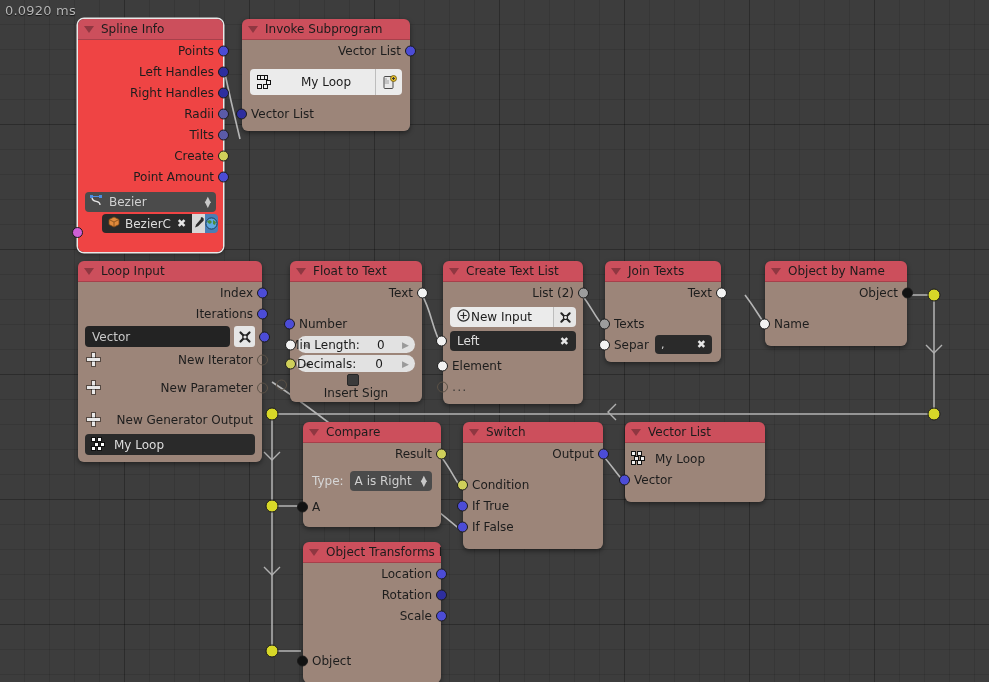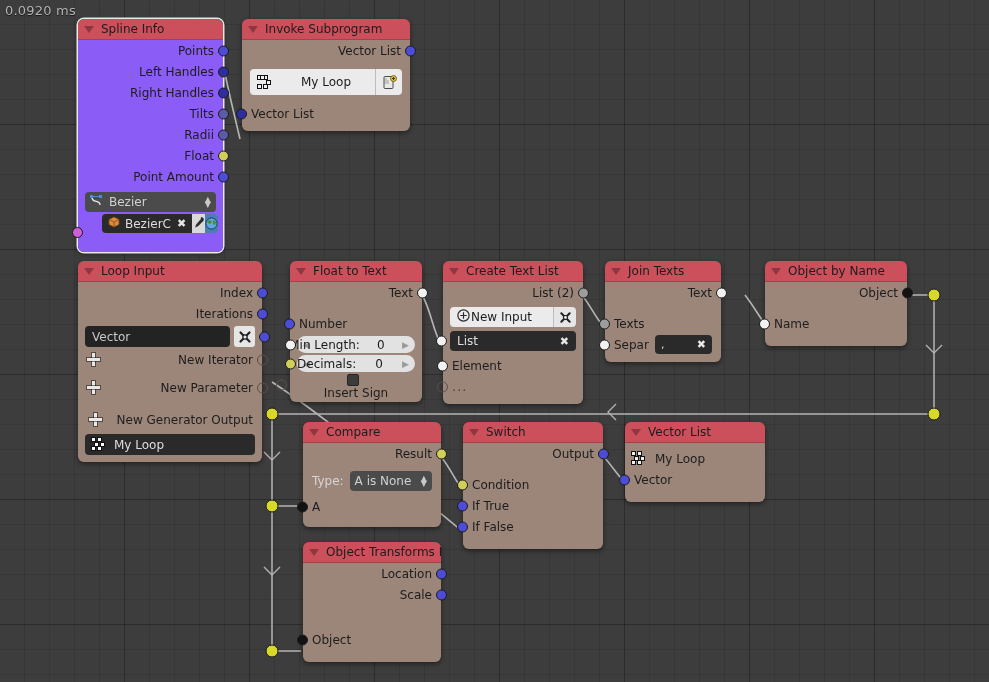--- a/index.html
+++ b/index.html
@@ -53,21 +53,21 @@
     border-left:5px solid transparent;border-right:5px solid transparent;
     border-top:7px solid #8f3741;flex:0 0 auto;
   }
   .node .body{
     background:#9c8579;
     border-radius:0 0 6px 6px;
     padding-bottom:7px;
     position:relative;
   }
   .node.sel-white{box-shadow:0 0 0 1.5px #e8e8e8,0 2px 5px rgba(0,0,0,.45);}
-  .node.gray .body{background:#8b5cf6;}
+  .node.gray .body{background:#ef4444;}
   .node.gray .hdr{background:#cc4f5c;}
 
   
   .row{
     position:relative;height:21px;display:flex;align-items:center;
     padding:0 9px;font-size:12px;color:#1d1d1d;white-space:nowrap;
   }
   .row.out{justify-content:flex-end;}
   .row.in{justify-content:flex-start;}
   .row .lbl{line-height:1;}
@@ -206,29 +206,29 @@
     </div>
     <div class="row out">
       <span class="lbl">Left Handles</span>
       <span class="sock right vecdark"></span>
     </div>
     <div class="row out">
       <span class="lbl">Right Handles</span>
       <span class="sock right vecdark"></span>
     </div>
     <div class="row out">
+      <span class="lbl">Radii</span>
+      <span class="sock right vecdark" style="background:#5b5ba8"></span>
+    </div>
+    <div class="row out">
       <span class="lbl">Tilts</span>
       <span class="sock right vecdark" style="background:#5b5ba8"></span>
     </div>
     <div class="row out">
-      <span class="lbl">Radii</span>
-      <span class="sock right vecdark" style="background:#5b5ba8"></span>
-    </div>
-    <div class="row out">
-      <span class="lbl">Float</span>
+      <span class="lbl">Create</span>
       <span class="sock right bool"></span>
     </div>
     <div class="row out">
       <span class="lbl">Point Amount</span>
       <span class="sock right vec"></span>
     </div>
 
     <div class="w dropdown" style="margin-top:5px;height:20px;">
       <span style="display:flex;align-items:center;">
         <span class="icon-sq" style="margin-right:6px;">
@@ -348,21 +348,21 @@
       <span class="lbl">New Iterator</span>
       <span class="sock right empty"></span>
     </div>
     <div style="height:7px"></div>
     <div class="row" style="justify-content:space-between;">
       <span class="plus"></span>
       <span class="lbl">New Parameter</span>
       <span class="sock right empty"></span>
     </div>
     <div style="height:11px"></div>
-    <div class="row" style="justify-content:flex-end;">
+    <div class="row" style="justify-content:space-between;">
       <span class="plus"></span>
       <span class="lbl" style="margin-left:11px;">New Generator Output</span>
     </div>
     <div class="w dark" style="margin:4px 7px 0 7px;height:21px;padding:0 7px;">
       <span class="dots dark" style="margin-right:7px;">
         <i style="left:0;top:0"></i>
           <i style="left:6px;top:0"></i>
         <i style="left:3px;top:5px"></i>
           <i style="left:9px;top:5px"></i>
         <i style="left:0;top:9px"></i>
@@ -432,21 +432,21 @@
         <span>New Input</span>
       </div>
       <div style="width:22px;height:20px;background:#e6e6e6;border-radius:0 4px 4px 0;border-left:1px solid #bdbdbd;display:flex;align-items:center;justify-content:center;">
         <svg width="13" height="13" viewBox="0 0 14 14">
             <path d="M2.5 2.5 L11.5 11.5 M11.5 2.5 L2.5 11.5" stroke="#222" stroke-width="2.2" stroke-linecap="round"></path>
             <circle cx="7" cy="7" r="2.2" fill="#e6e6e6" stroke="#222" stroke-width="1.2"></circle>
           </svg>
       </div>
     </div>
     <div class="w dark" style="margin:4px 7px;height:20px;padding:0 7px;position:relative;">
-      <span>List</span>
+      <span>Left</span>
       <span class="xbtn">✖</span>
       <span class="sock left text" style="left:-14px;"></span>
     </div>
     <div class="row in">
       <span class="sock left text"></span>
       <span class="lbl">Element</span>
     </div>
     <div class="row in">
       <span class="sock left empty"></span>
       <span class="lbl ellipsis">...</span>
@@ -506,21 +506,21 @@
   </div>
   <div class="body">
     <div class="row out">
       <span class="lbl">Result</span>
       <span class="sock right bool"></span>
     </div>
     <div style="height:6px"></div>
     <div style="display:flex;align-items:center;padding:0 9px;height:22px;">
       <span class="lbl" style="margin-right:6px;">Type:</span>
       <div class="w dropdown" style="margin:0;flex:1;height:20px;">
-        <span>A is None</span>
+        <span>A is Right</span>
         <span class="spin">
             <span>▲</span>
             <span>▼</span>
           </span>
       </div>
     </div>
     <div style="height:4px"></div>
     <div class="row in">
       <span class="sock left obj"></span>
       <span class="lbl">A</span>
@@ -586,20 +586,24 @@
   <div class="hdr">
     <span class="tri"></span>
     <span>Object Transforms I…</span>
   </div>
   <div class="body">
     <div class="row out">
       <span class="lbl">Location</span>
       <span class="sock right vec"></span>
     </div>
     <div class="row out">
+      <span class="lbl">Rotation</span>
+      <span class="sock right vecdark"></span>
+    </div>
+    <div class="row out">
       <span class="lbl">Scale</span>
       <span class="sock right vec"></span>
     </div>
     <div style="height:24px"></div>
     <div class="row in">
       <span class="sock left obj"></span>
       <span class="lbl">Object</span>
     </div>
     <div style="height:5px"></div>
   </div>

